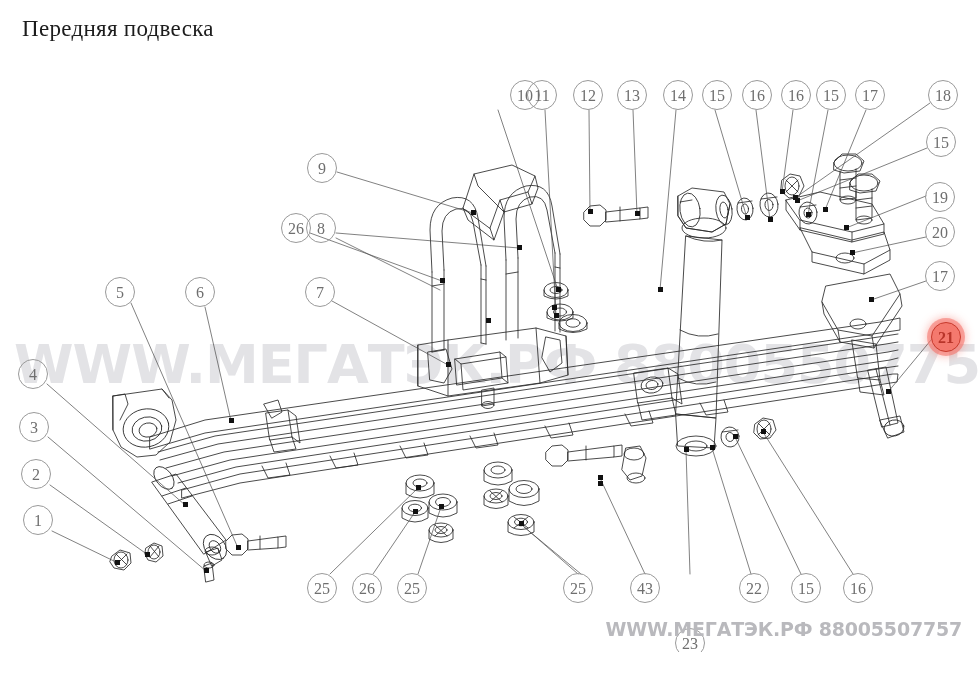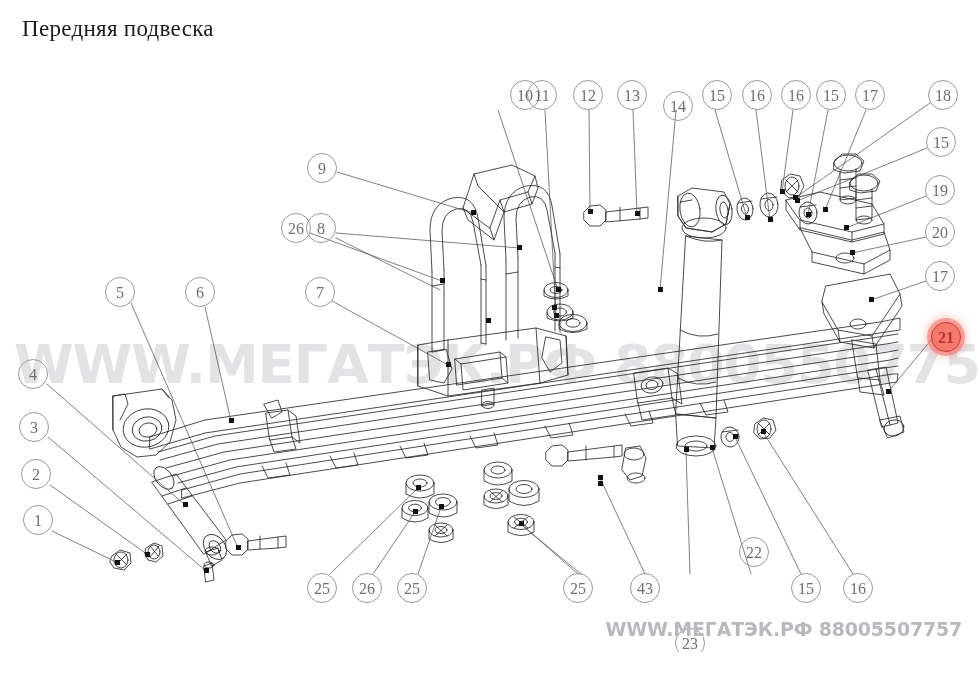--- a/index.html
+++ b/index.html
@@ -482,37 +482,37 @@
       <div class="callout" style="left: 120px; top: 292px;">5</div>
       <div class="callout" style="left: 200px; top: 292px;">6</div>
       <div class="callout" style="left: 320px; top: 292px;">7</div>
       <div class="callout" style="left: 296px; top: 228px;">26</div>
       <div class="callout" style="left: 321px; top: 228px;">8</div>
       <div class="callout" style="left: 322px; top: 168px;">9</div>
       <div class="callout" style="left: 494px; top: 95px; margin-left: 16px;">10</div>
       <div class="callout" style="left: 542px; top: 95px;">11</div>
       <div class="callout" style="left: 588px; top: 95px;">12</div>
       <div class="callout" style="left: 632px; top: 95px;">13</div>
-      <div class="callout" style="left: 678px; top: 106px;">14</div>
+      <div class="callout" style="left: 678px; top: 95px;">14</div>
       <div class="callout" style="left: 717px; top: 95px;">15</div>
       <div class="callout" style="left: 757px; top: 95px;">16</div>
       <div class="callout" style="left: 796px; top: 95px;">16</div>
       <div class="callout" style="left: 831px; top: 95px;">15</div>
       <div class="callout" style="left: 870px; top: 95px;">17</div>
       <div class="callout" style="left: 943px; top: 95px; text-align: center;">18</div>
       <div class="callout" style="left: 941px; top: 142px;">15</div>
-      <div class="callout" style="left: 940px; top: 190px;">19</div>
+      <div class="callout" style="left: 940px; top: 197px;">19</div>
       <div class="callout" style="left: 940px; top: 232px;">20</div>
       <div class="callout" style="left: 940px; top: 276px;">17</div>
       <div class="callout highlight" style="left: 946px; top: 337px; font-weight: bold;">21</div>
       <div class="callout" style="left: 322px; top: 588px;">25</div>
       <div class="callout" style="left: 367px; top: 588px;">26</div>
       <div class="callout" style="left: 412px; top: 588px;">25</div>
       <div class="callout" style="left: 578px; top: 588px;">25</div>
       <div class="callout" style="left: 645px; top: 588px;">43</div>
       <div class="callout" style="left: 690px; top: 588px; margin-top: 40px;">23</div>
-      <div class="callout" style="left: 754px; top: 552px;">22</div>
+      <div class="callout" style="left: 754px; top: 588px;">22</div>
       <div class="callout" style="left: 806px; top: 588px;">15</div>
       <div class="callout" style="left: 858px; top: 588px;">16</div>
     </div>
 
   <div id="watermark-footer">WWW.МЕГАТЭК.РФ 88005507757</div>
 </div>
 
 </body></html>

